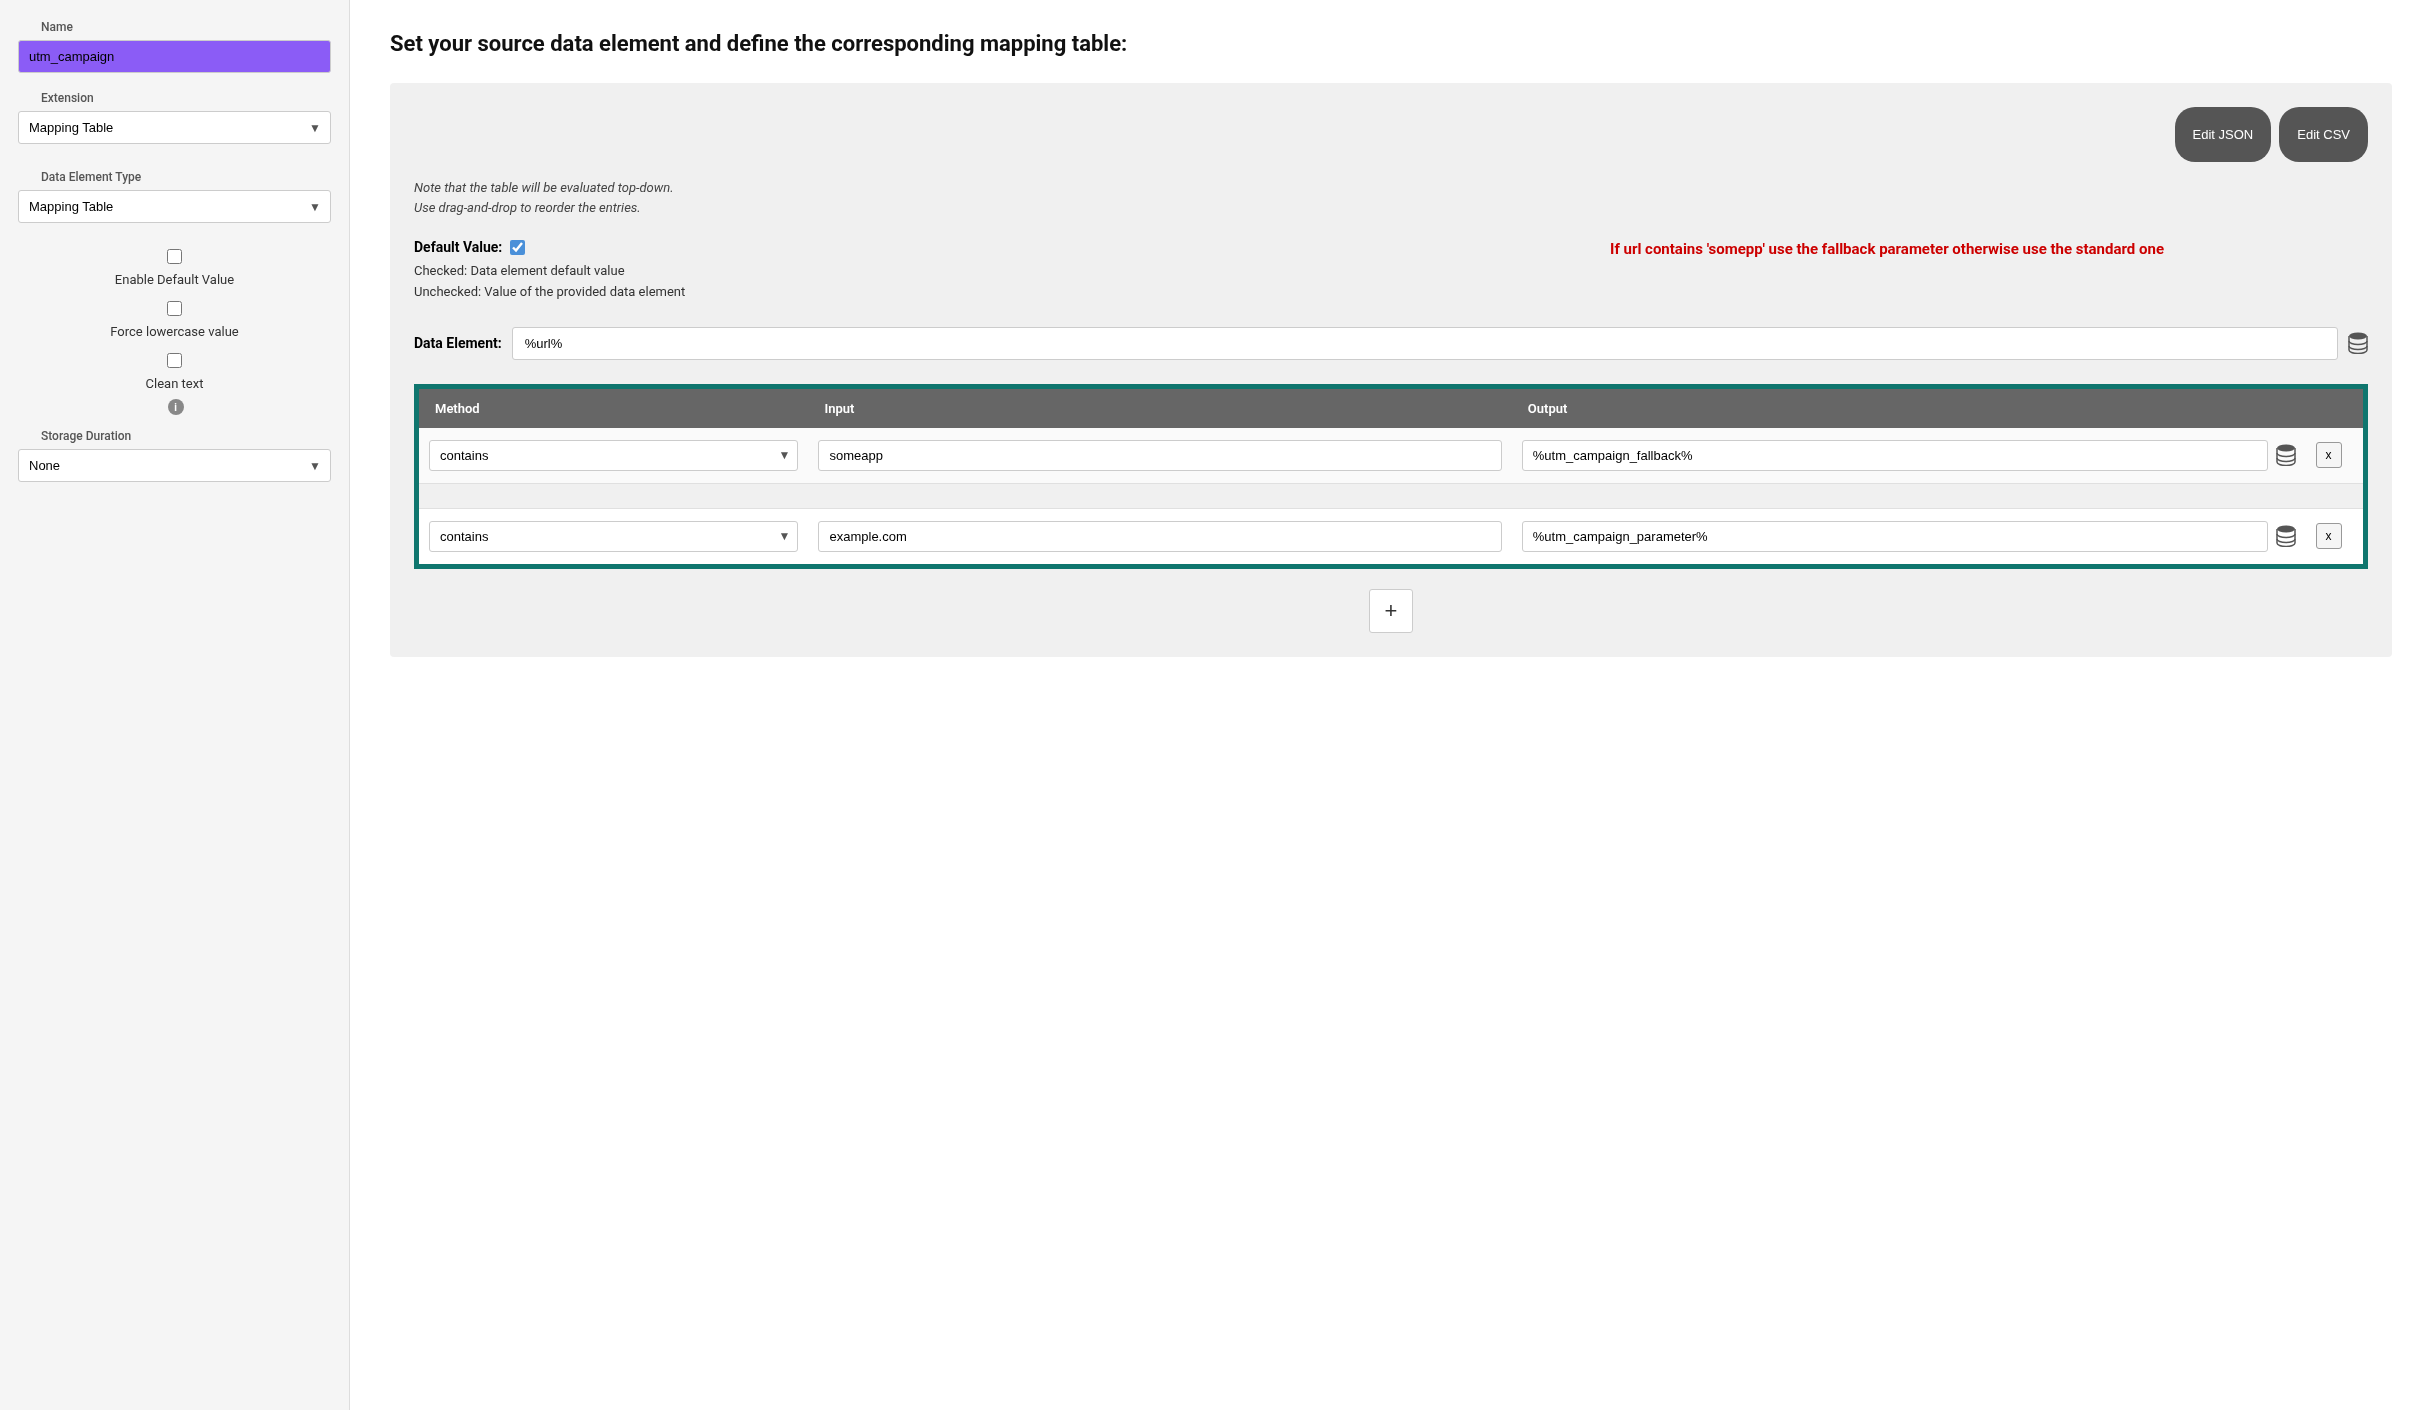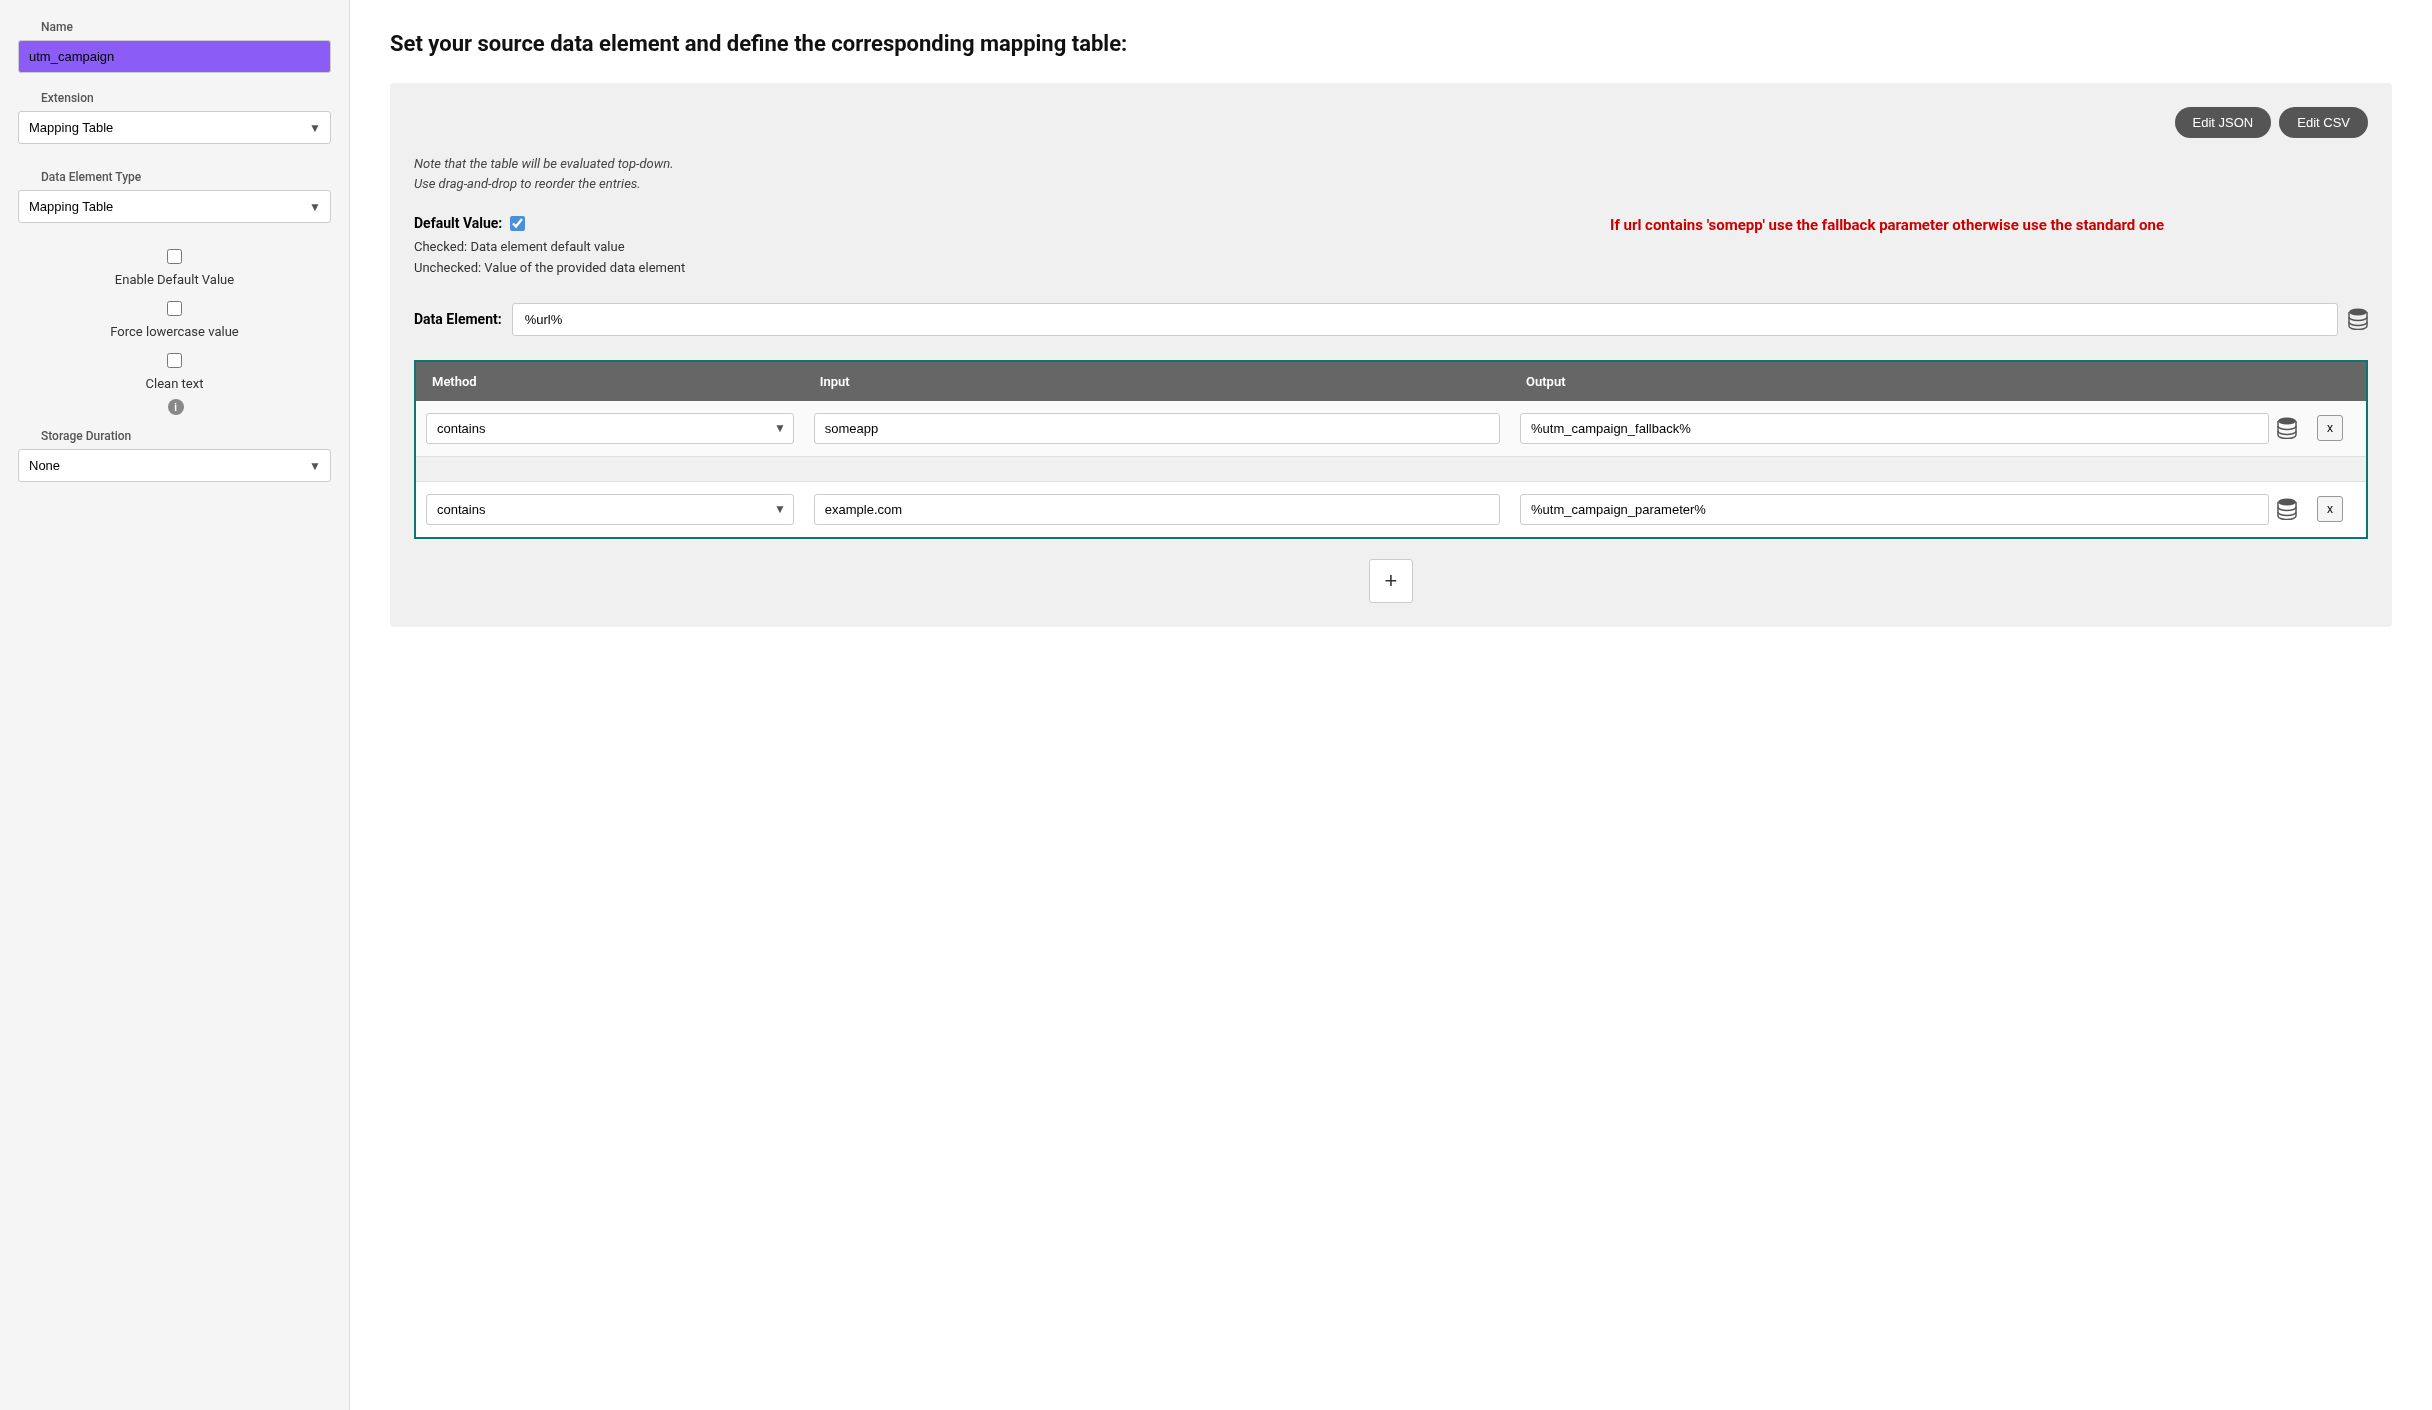--- a/index.html
+++ b/index.html
@@ -131,21 +131,21 @@
     }
 
     .top-buttons {
       display: flex;
       justify-content: flex-end;
       gap: 8px;
       margin-bottom: 16px;
     }
 
     .btn-dark {
-      padding: 8px 18px;
+      padding: 20px 18px;
       background: #555;
       color: #fff;
       border: none;
       border-radius: 20px;
       font-size: 13px;
       cursor: pointer;
       font-weight: 500;
     }
 
     
@@ -220,21 +220,21 @@
       cursor: pointer;
       color: #333;
       font-size: 18px;
     }
 
     
     .mapping-table {
       width: 100%;
       border-collapse: collapse;
       background: #0369a1;
-      border: 2px solid #0f766e;
+      border: 5px solid #0f766e;
     }
 
     .mapping-table thead tr {
       background: #666;
       color: #fff;
     }
 
     .mapping-table th {
       padding: 12px 16px;
       text-align: left;

